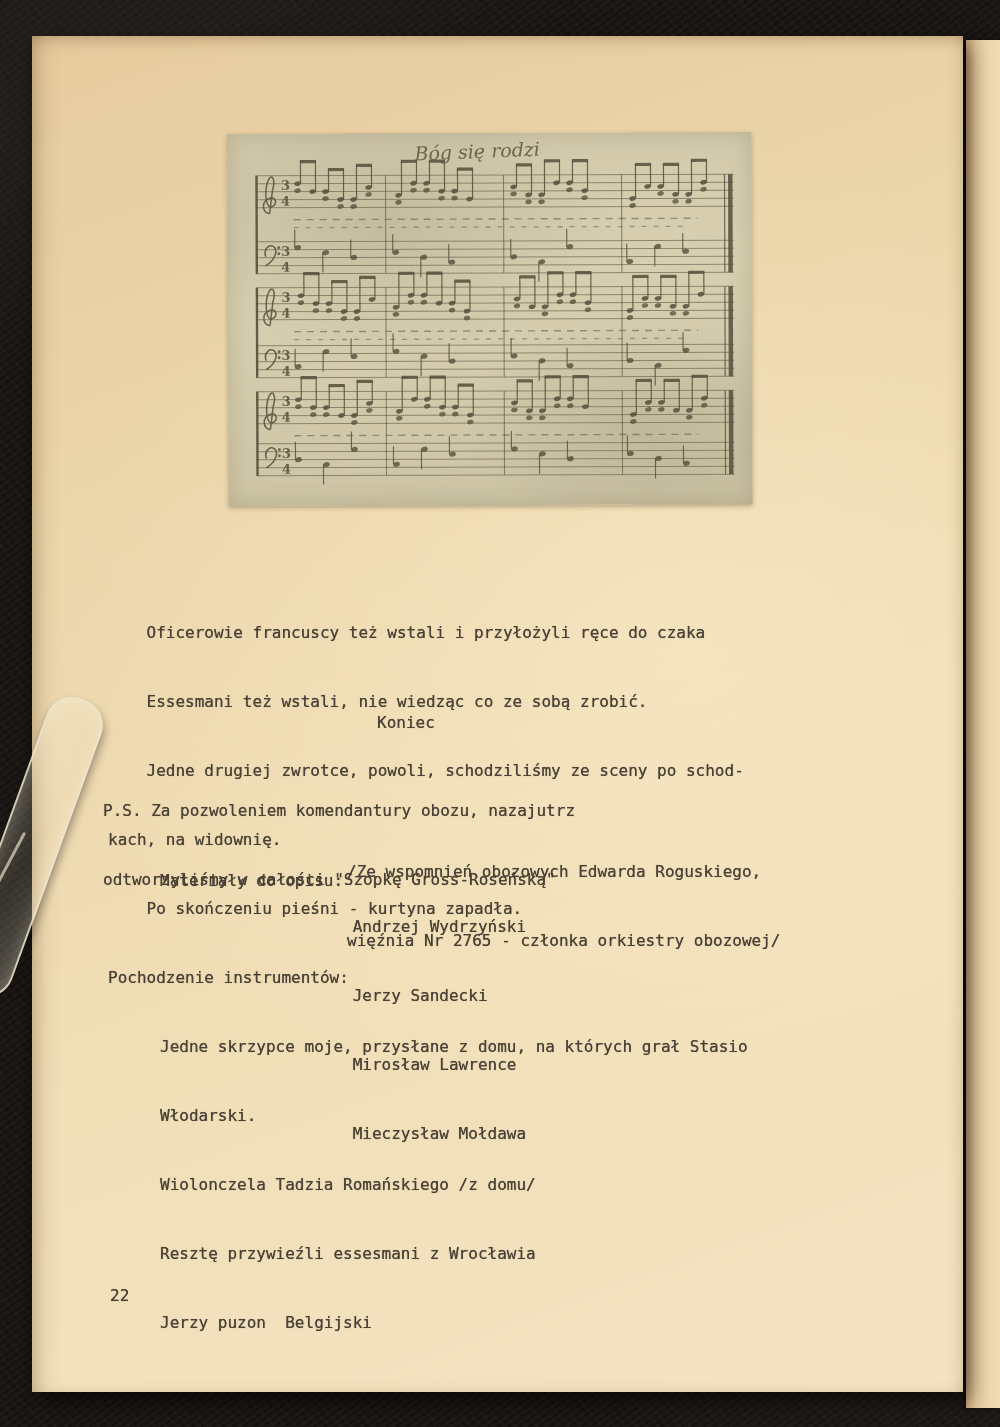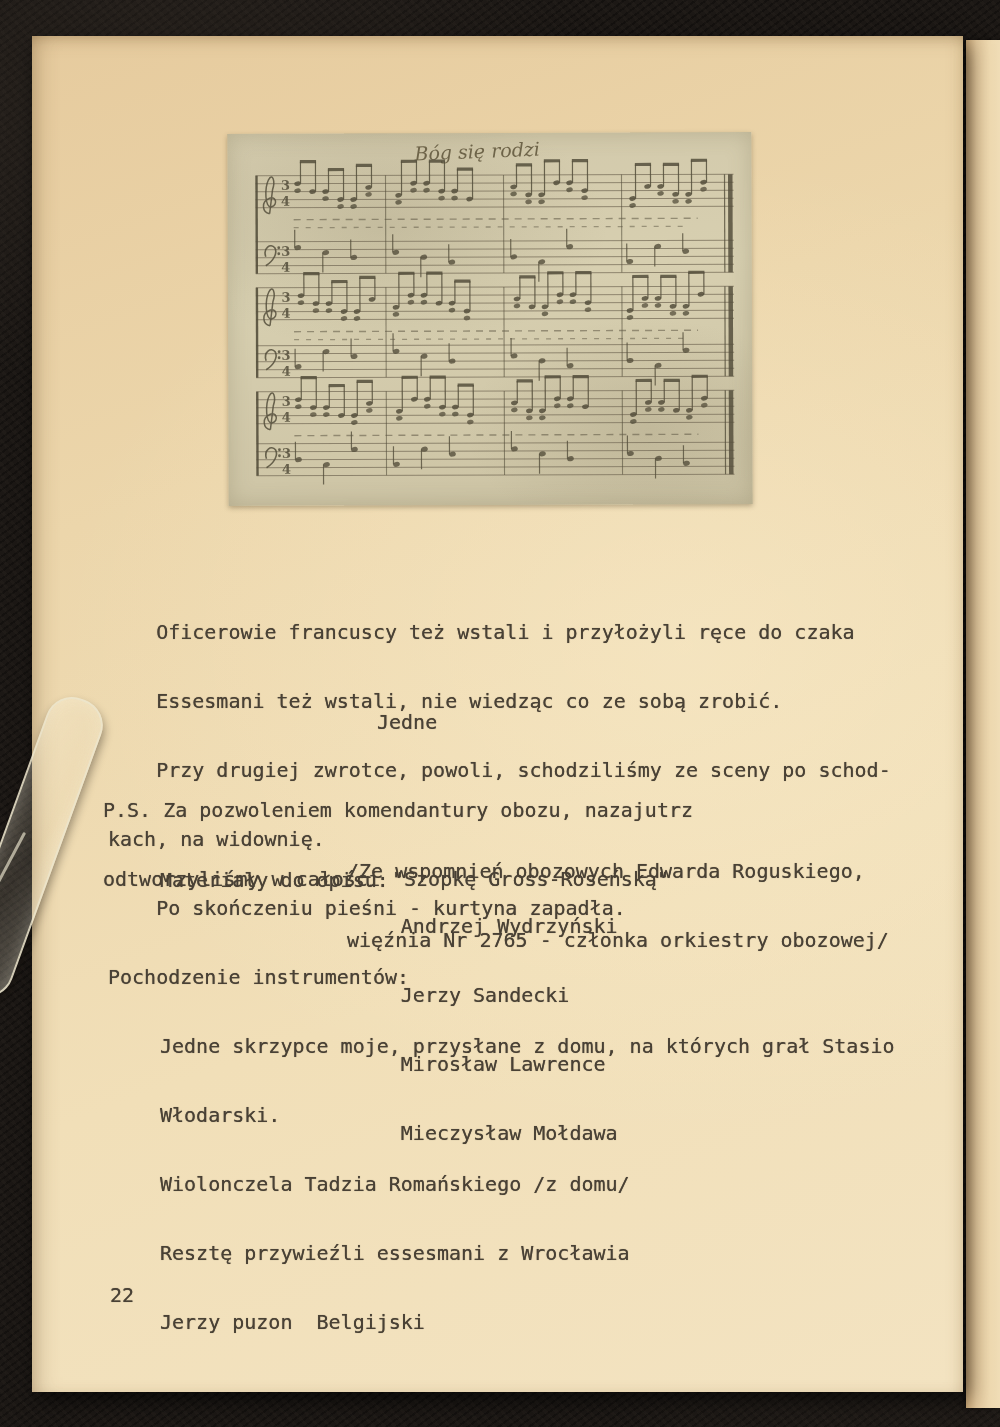--- a/index.html
+++ b/index.html
@@ -40,21 +40,21 @@
       linear-gradient(175deg,#d2c9ab 0%,#d7cfb0 40%,#ccc3a4 100%);
     box-shadow:0 2px 5px rgba(70,55,30,.35), inset 0 0 22px rgba(105,95,65,.25);
     transform:rotate(-.2deg);
   }
   .score svg{position:absolute;left:0;top:0;width:100%;height:100%;}
   .score-title{
     font-family:"DejaVu Serif", serif;font-style:italic;font-size:19px;fill:#6e6449;
   }
   
   .tb{
-    position:absolute;color:#494135;font-size:20px;line-height:23px;
+    position:absolute;color:#494135;font-size:16px;line-height:23px;
     white-space:pre;letter-spacing:0;
     text-shadow:0 0 .7px rgba(73,65,53,.85);
   }
   .ln{height:23px;}
   .mat-row{display:flex;}
   .mat-label{display:inline-block;white-space:pre;text-align:center;}
   
   .paddle{
     position:absolute;left:45px;top:697px;width:54px;height:310px;border-radius:27px;
     transform-origin:27px 27px;transform:rotate(20deg);
@@ -470,26 +470,26 @@
           <ellipse cx="458" cy="331" rx="3.4" ry="2.5" fill="#554f3c" opacity="0.8" transform="rotate(-12 458 331)"></ellipse>
           <line x1="455" y1="331" x2="455" y2="313" stroke="#554f3c" stroke-width="1.2" opacity="0.8"></line>
           <line x1="66" y1="302" x2="470" y2="302" stroke="#5e5744" stroke-width="1.4" opacity="0.55" stroke-dasharray="7 6"></line>
         </g>
     </svg>
   </div>
 
   <div class="tb" style="left:76px;top:539px;">
     <div class="ln">    Oficerowie francuscy też wstali i przyłożyli ręce do czaka</div>
     <div class="ln">    Essesmani też wstali, nie wiedząc co ze sobą zrobić.</div>
-    <div class="ln">    Przy drugiej zwrotce, powoli, schodziliśmy ze sceny po schod-</div>
+    <div class="ln">    Jedne drugiej zwrotce, powoli, schodziliśmy ze sceny po schod-</div>
     <div class="ln">kach, na widownię.</div>
     <div class="ln">    Po skończeniu pieśni - kurtyna zapadła.</div>
   </div>
 
-  <div class="tb" style="left:345px;top:675px;">Jedne</div>
+  <div class="tb" style="left:345px;top:675px;">Koniec</div>
 
   <div class="tb" style="left:71px;top:717px;">
     <div class="ln">P.S. Za pozwoleniem komendantury obozu, nazajutrz</div>
     <div class="ln">odtworzyliśmy w całości "Szopkę Gross-Roseńską"</div>
   </div>
 
   <div class="tb" style="left:286px;top:778px;margin-left:29px;">
     <div class="ln">/Ze wspomnień obozowych Edwarda Roguskiego,</div>
     <div class="ln">więźnia Nr 2765 - członka orkiestry obozowej/</div>
   </div>

